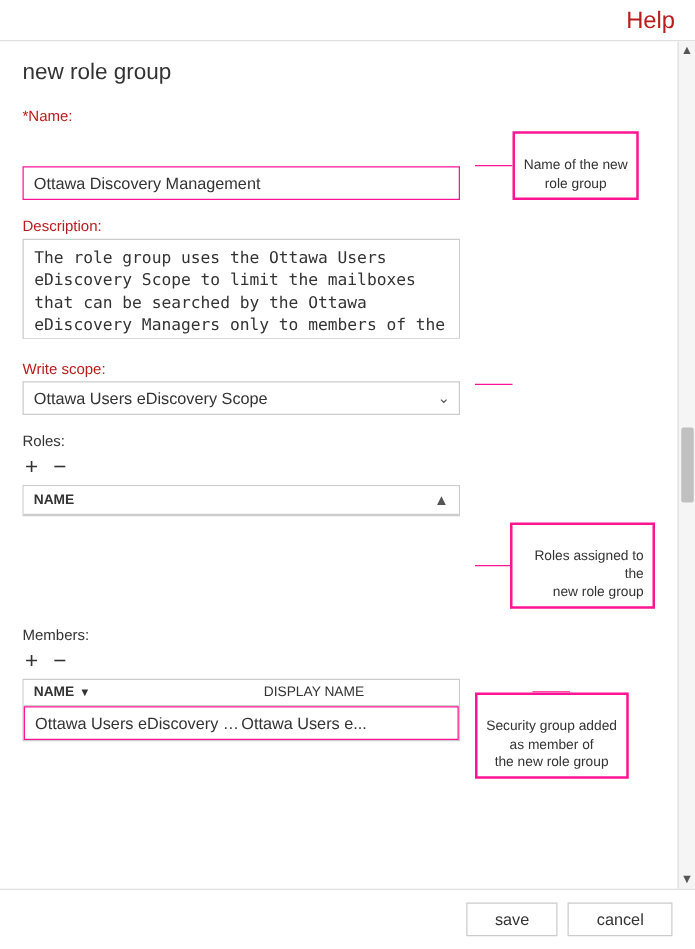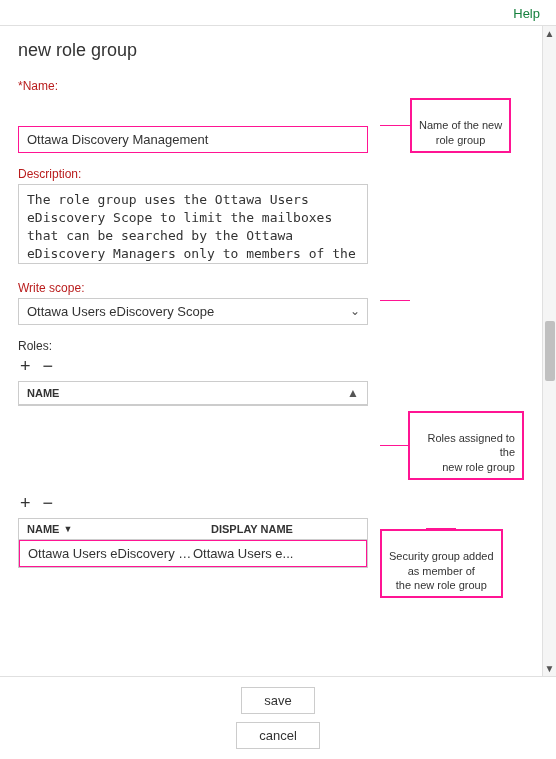--- a/index.html
+++ b/index.html
@@ -16,22 +16,22 @@
     }
 
     .top-bar {
       display: flex;
       justify-content: flex-end;
       padding: 6px 16px 4px;
       border-bottom: 1px solid #e0e0e0;
     }
 
     .help-link {
-      color: #15803d;
-      font-size: 13px;
+      color: #b91c1c;
+      font-size: 19px;
       cursor: pointer;
       text-decoration: none;
     }
 
     .main-container {
       display: flex;
       flex: 1;
       overflow: hidden;
     }
 
@@ -197,21 +197,21 @@
       color: #333;
       text-transform: uppercase;
       display: flex;
       align-items: center;
       gap: 4px;
     }
 
     .members-header-display {
       flex: 1;
       font-size: 11px;
-      font-weight: 700;
+      font-weight: 400;
       color: #333;
       text-transform: uppercase;
       padding-left: 36px;
     }
 
     .members-row {
       display: flex;
       padding: 5px 8px;
       font-size: 13px;
       color: #333;
@@ -270,21 +270,20 @@
       border-radius: 2px;
     }
 
     .bottom-bar {
       display: flex;
       justify-content: flex-end;
       align-items: center;
       gap: 8px;
       padding: 10px 18px;
       border-top: 1px solid #e0e0e0;
-      flex-direction: column;
     }
 
     .bottom-btn {
       padding: 5px 22px;
       font-size: 13px;
       border: 1px solid #ccc;
       background: #fff;
       cursor: pointer;
       color: #333;
     }
@@ -356,20 +355,21 @@
           <div style="width:30px; height:1px; background:#ff1493;"></div>
           <div class="annotation-box" style="position:relative; white-space:pre-line; text-align:right;">
             <span>Roles assigned to the
 new role group</span>
           </div>
         </div>
       </div>
     </div>
 
     <div class="field-group">
+      <label class="section-label">Members:</label>
       <div class="icon-row">
         <button class="icon-btn">+</button>
         <button class="icon-btn">−</button>
       </div>
       <div style="display:flex; align-items:flex-start; gap:12px;">
         <div class="members-table-container">
           <div class="members-header">
             <span class="members-header-name">
               <span>NAME</span>
               <span style="font-size:9px;">▼</span>

